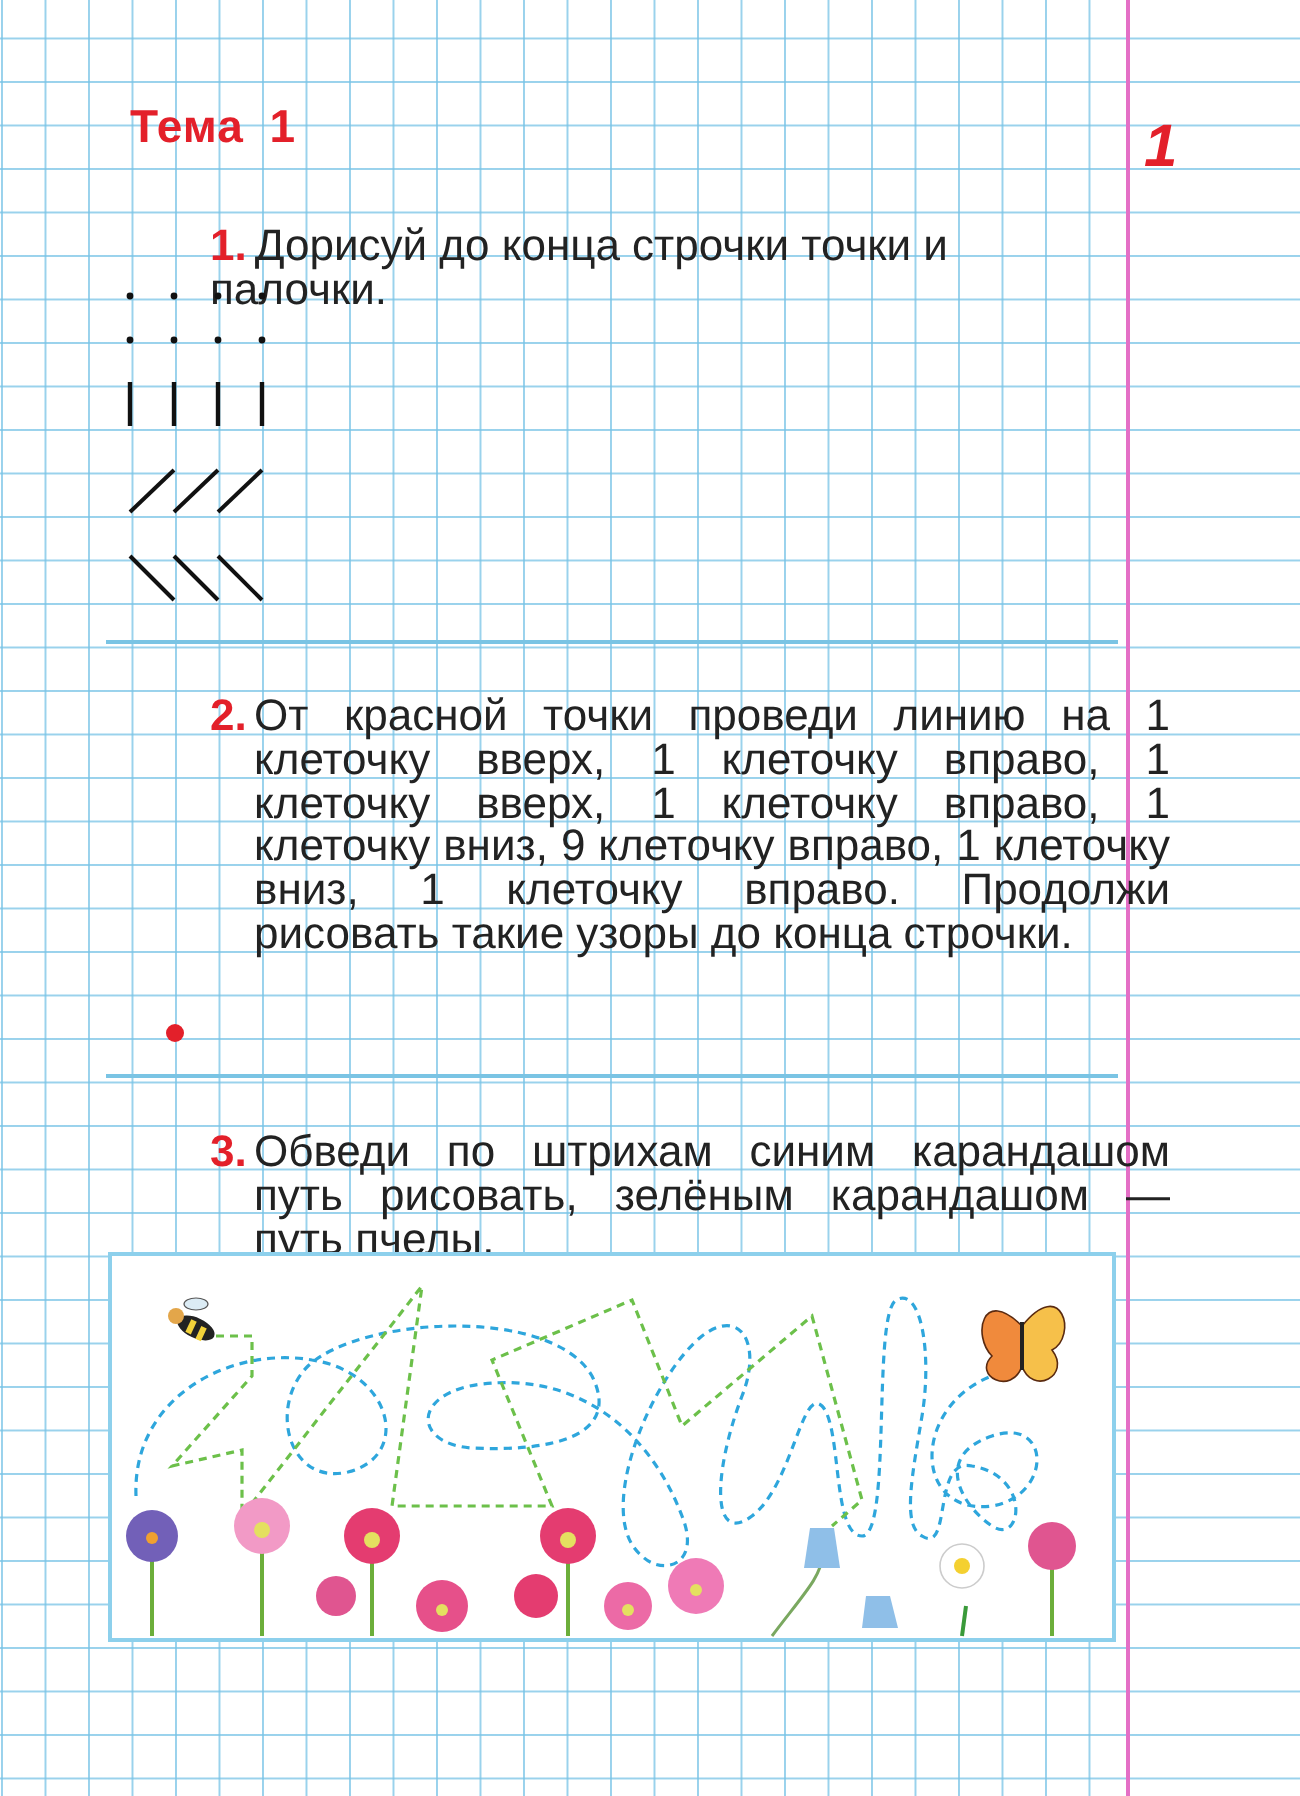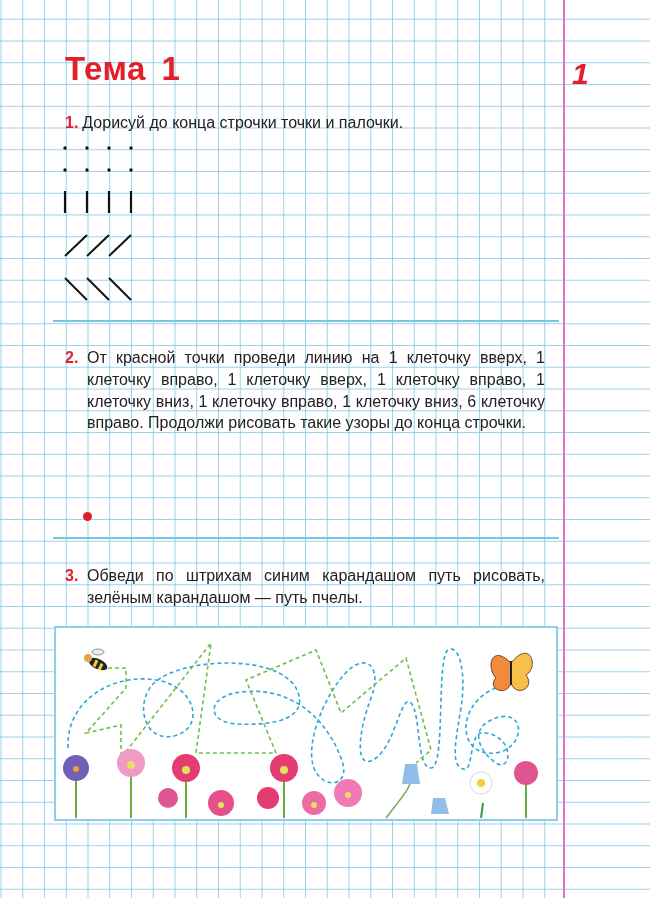--- a/index.html
+++ b/index.html
@@ -21,30 +21,31 @@
     background-image: linear-gradient(to bottom, rgba(120,195,230,0.75) 1px, transparent 1px);
     background-size: 21.75px 21.75px;
     background-position: 0 -3px;
   }
   .margin-line {
     position: absolute; left: 563px; top: 0; width: 1.5px; height: 898px;
     background: #e46fc6;
   }
   .title {
     position: absolute; left: 65px; top: 50px;
-    color: #e3202a; font-weight: bold; font-size: 33px; letter-spacing: 0.5px;
+    color: #e3202a; font-weight: bold; font-size: 23px; letter-spacing: 0.5px;
     word-spacing: 6px;
   }
   .pagenum {
     position: absolute; left: 572px; top: 57px;
     color: #e3202a; font-style: italic; font-size: 30px; font-weight: bold;
   }
   .task {
-    position: absolute; left: 65px; font-size: 16px; color: #222;
+    position: absolute; left: 65px; font-size: 22px; color: #222;
     line-height: 21.75px;
+    padding-left: 40px;
   }
   .task .num { color: #e3202a; font-weight: bold; margin-right: 4px; }
   .task .body { text-align: justify; text-align-last: left; }
   .task-1 { top: 112px; width: 450px; }
   .task-2 { top: 347px; width: 480px; }
   .task-2 .body, .task-3 .body { display: block; margin-left: 22px; margin-top: -21.75px; }
   .task-3 { top: 565px; width: 480px; }
   .sep {
     position: absolute; left: 53px; width: 506px; height: 2px; background: #7ac4e4;
   }
@@ -103,21 +104,21 @@
     <line x1="10" y1="143" x2="32" y2="165"></line>
       <line x1="32" y1="143" x2="54" y2="165"></line>
     <line x1="54" y1="143" x2="76" y2="165"></line>
   </g>
 </svg>
 
 <div class="sep sep-1"></div>
 
 <div class="task task-2">
   <span class="num">2.</span>
-  <span class="body">От красной точки проведи линию на 1 клеточку вверх, 1 клеточку вправо, 1 клеточку вверх, 1 клеточку вправо, 1 клеточку вниз, 1 клеточку вправо, 1 клеточку вниз, 6 клеточку вправо. Продолжи рисовать такие узоры до конца строчки.</span>
+  <span class="body">От красной точки проведи линию на 1 клеточку вверх, 1 клеточку вправо, 1 клеточку вверх, 1 клеточку вправо, 1 клеточку вниз, 9 клеточку вправо, 1 клеточку вниз, 1 клеточку вправо. Продолжи рисовать такие узоры до конца строчки.</span>
 </div>
 <div class="red-dot"></div>
 
 <div class="sep sep-2"></div>
 
 <div class="task task-3">
   <span class="num">3.</span>
   <span class="body">Обведи по штрихам синим карандашом путь рисовать, зелёным карандашом — путь пчелы.</span>
 </div>
 

